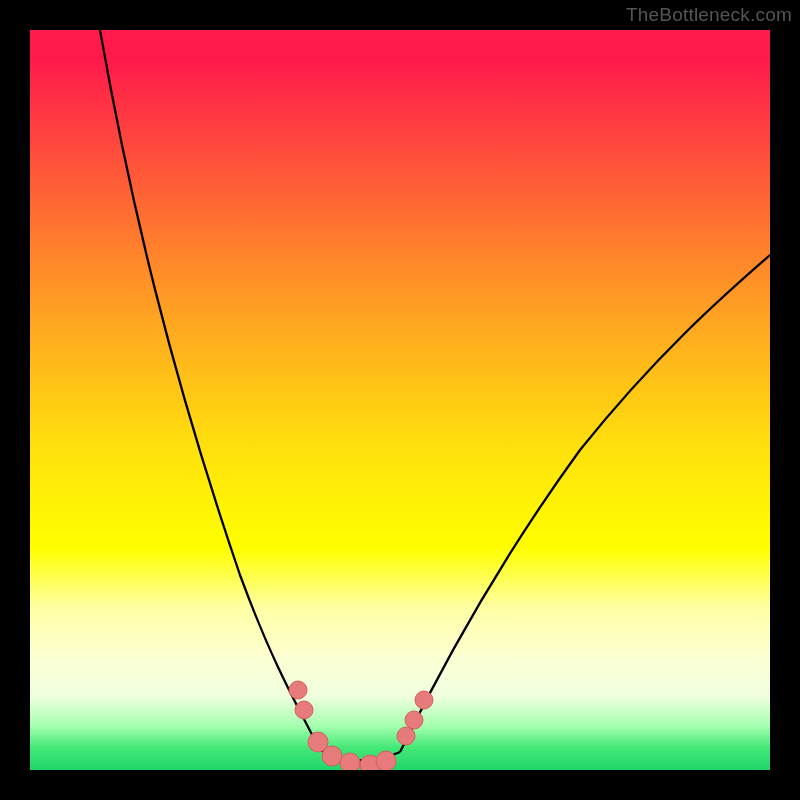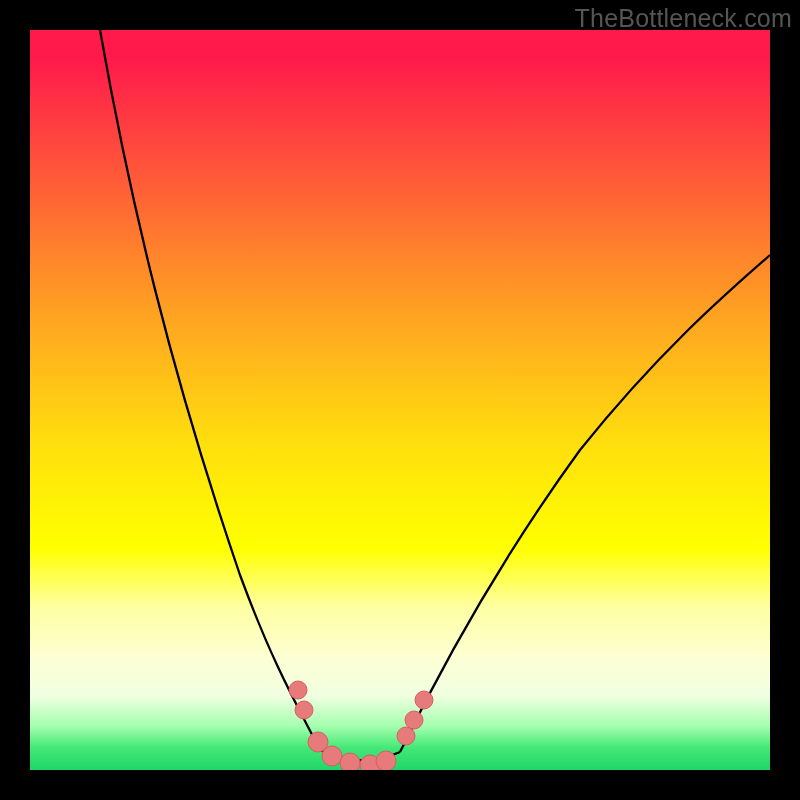--- a/index.html
+++ b/index.html
@@ -49,21 +49,21 @@
       #a6ffb0 94%,
       #44e876 97%,
       #1ed66a 100%
     );
   }
   .watermark {
     position: absolute;
     top: 4px;
     right: 8px;
     color: #555;
-    font-size: 25px;
+    font-size: 19px;
     font-weight: 400;
     letter-spacing: 0.2px;
     user-select: none;
   }
   svg.curves {
     position: absolute;
     inset: 0;
   }
 </style>
 </head>

